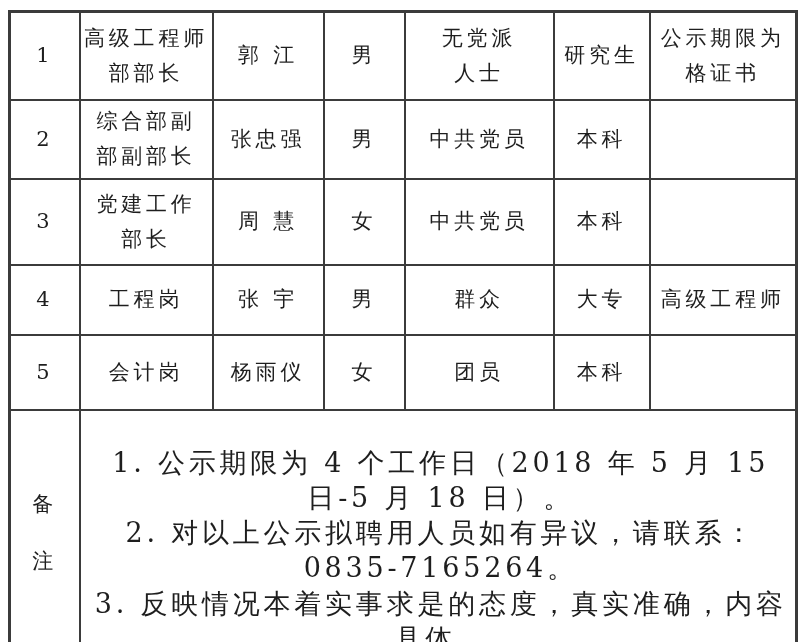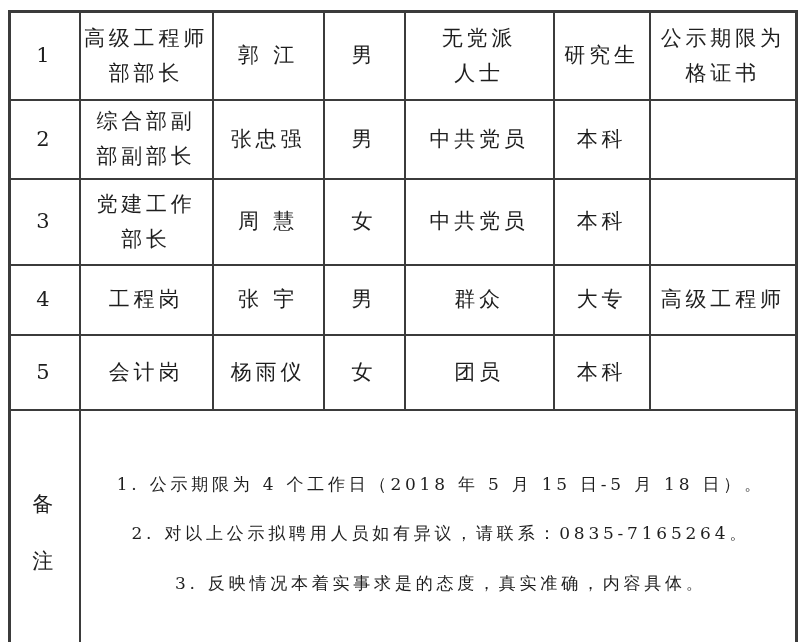--- a/index.html
+++ b/index.html
@@ -49,21 +49,21 @@
     letter-spacing: 0.04em;
   }
   .notes-wrap {
     display: flex;
     flex-direction: column;
     justify-content: space-evenly;
     height: 176px;
     padding: 0 6px 0 12px;
   }
   .note-line {
-    font-size: 17px;
+    font-size: 27px;
     line-height: 1.3;
     white-space: normal;
   }
   .vlabel-wrap {
     display: flex;
     flex-direction: column;
     justify-content: space-evenly;
     align-items: center;
     height: 176px;
     padding: 14px 0;

